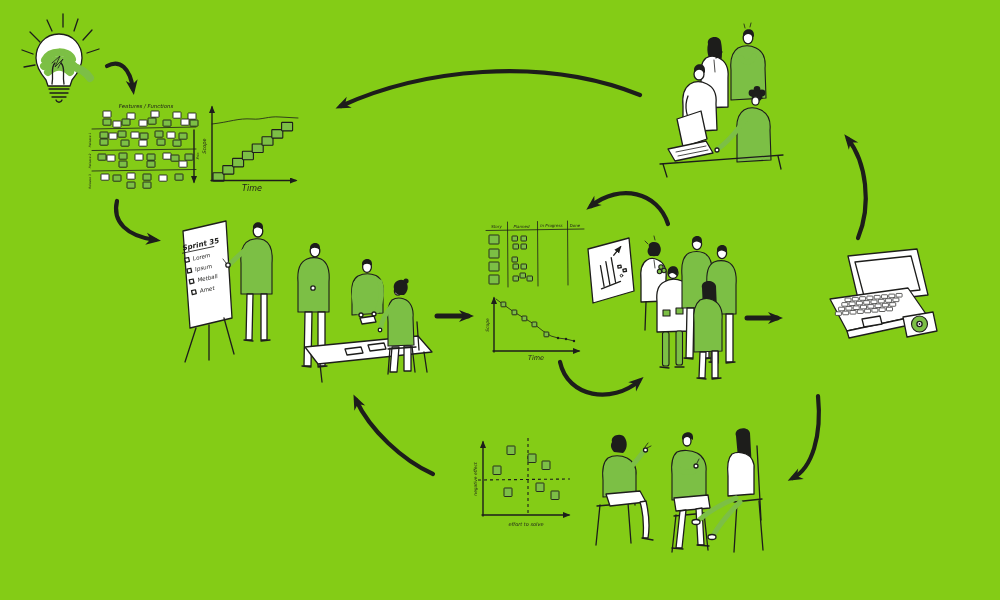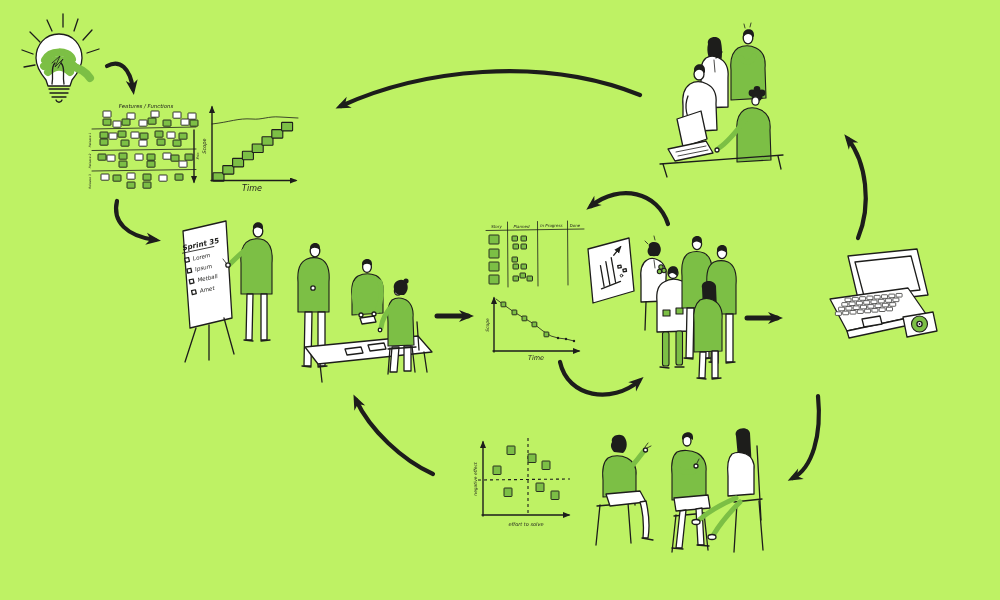--- a/index.html
+++ b/index.html
@@ -1,16 +1,16 @@
 <!DOCTYPE html>
 <html><head>
 <meta charset="utf-8">
 <style>
   html,body{margin:0;padding:0;background:#ffffff;}
-  #stage{position:relative;width:1000px;height:600px;background:#bef264;overflow:hidden;}
+  #stage{position:relative;width:1000px;height:600px;background:#84cc16;overflow:hidden;}
   svg{display:block;}
   .hw{font-family:"DejaVu Sans",sans-serif;font-style:italic;fill:#1D1D1B;}
   .hwb{font-family:"DejaVu Sans",sans-serif;font-style:italic;font-weight:bold;fill:#1D1D1B;}
   .ink{stroke:#1D1D1B;fill:none;stroke-width:1.3;stroke-linecap:round;stroke-linejoin:round;}
   .ink-thin{stroke:#1D1D1B;fill:none;stroke-width:0.8;stroke-linecap:round;}
   .white-fill{fill:#ffffff;stroke:#1D1D1B;stroke-width:1.3;stroke-linejoin:round;}
   .green-fill{fill:#7CBF45;stroke:#1D1D1B;stroke-width:1.1;stroke-linejoin:round;}
   .green-stroke{stroke:#7CBF45;stroke-width:5;fill:none;stroke-linecap:round;}
   .green-fat{stroke:#7CBF45;stroke-width:8;fill:none;stroke-linecap:round;}
   .hairf{fill:#1D1D1B;stroke:none;}

